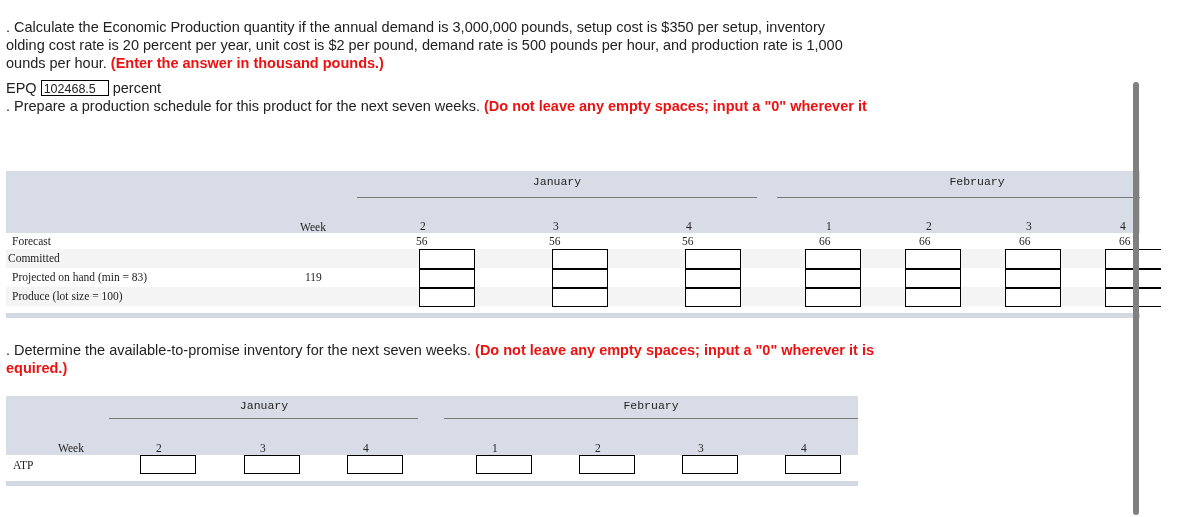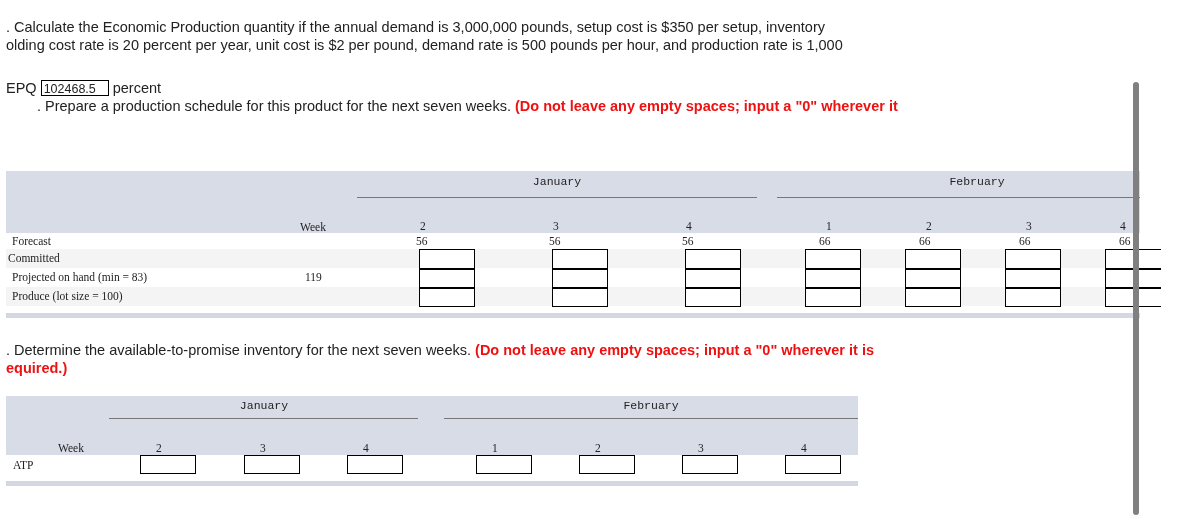--- a/index.html
+++ b/index.html
@@ -21,29 +21,33 @@
   .inp.thick-top { border-top: 2px solid #000; }
   .bar { position: absolute; background: #d4d8e2; }
   .scrollbar { position: absolute; left: 1133px; top: 82px; width: 6px; height: 433px; background: #808080; border-radius: 3px; }
 </style>
 </head>
 <body>
 
 <div class="q" style="top:18px;">
   <div>. Calculate the Economic Production quantity if the annual demand is 3,000,000 pounds, setup cost is $350 per setup, inventory</div>
   <div>olding cost rate is 20 percent per year, unit cost is $2 per pound, demand rate is 500 pounds per hour, and production rate is 1,000</div>
+  <div>
+    <span>ounds per hour.</span>
+    <span class="red">(Enter the answer in thousand pounds.)</span>
+  </div>
 </div>
 
 <div class="q" style="top:79px;">
   <span>EPQ</span>
   <span class="epq-box">102468.5</span>
   <span>percent</span>
 </div>
 
-<div class="q" style="top:97px;margin-left:31px;">
+<div class="q" style="top:97px;">
   <div>
     <span>. Prepare a production schedule for this product for the next seven weeks.</span>
     <span class="red">(Do not leave any empty spaces; input a "0" wherever it</span>
   </div>
 </div>
 
 <div class="tbl" style="left:6px; top:171px; width:1134px; height:148px;">
   <div class="hdr" style="left:0; top:0; width:1134px; height:62px;"></div>
   <div class="mlabel" style="left:351px; top:4px; width:400px;">January</div>
   <div class="mline" style="left:351px; top:26px; width:400px;"></div>

